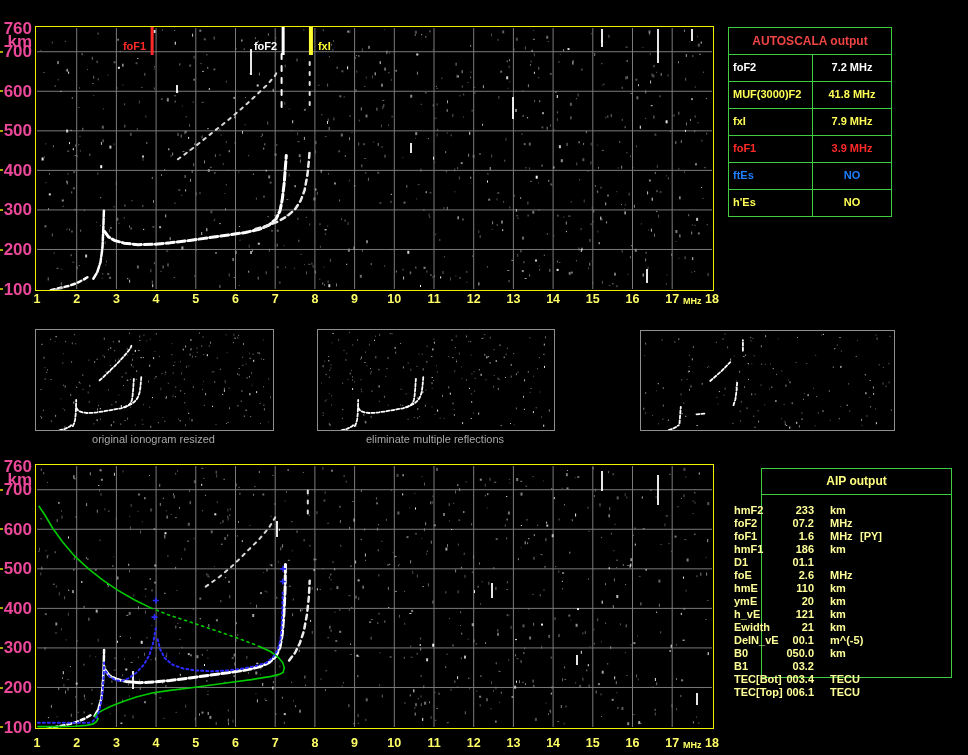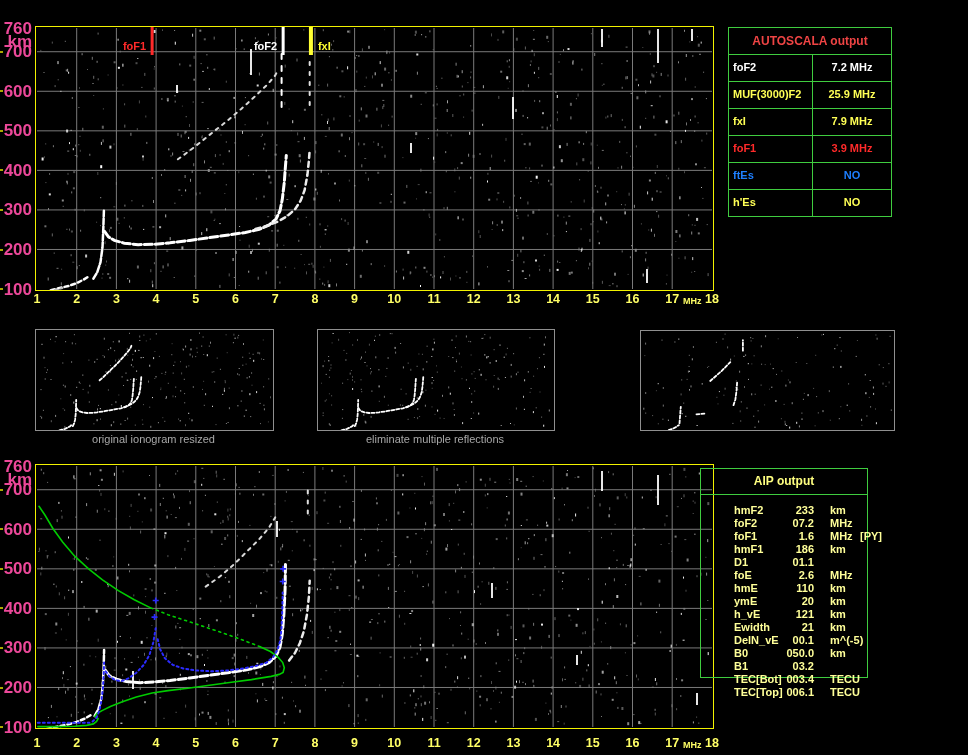--- a/index.html
+++ b/index.html
@@ -13,21 +13,21 @@
   .xlab{width:26px;text-align:center;color:#FFFF66;font-weight:bold;font-size:12.5px;white-space:nowrap;}
   .unit{color:#FFFF66;font-weight:bold;font-size:9px;}
   .nub{width:3px;height:2px;background:#AAAA00;}
   .cap{color:#A8A8A8;font-size:11px;text-align:center;}
   .atable{left:728px;top:27px;width:164px;border:1px solid #3FCC3F;box-sizing:border-box;background:#000;}
   .atable .hdr{height:26px;line-height:26px;text-align:center;border-bottom:1px solid #3FCC3F;color:#ef4444;font-weight:bold;font-size:12px;}
   .arow{display:flex;height:26px;border-bottom:1px solid #3FCC3F;font-weight:bold;font-size:11px;line-height:25px;}
   .arow:last-child{border-bottom:none;}
   .arow .lc{width:84px;border-right:1px solid #3FCC3F;padding-left:4px;box-sizing:border-box;}
   .arow .vc{flex:1;text-align:center;}
-  .aipbox{left:700px;top:468px;width:168px;height:210px;border:1px solid #3FCC3F;box-sizing:border-box;background:transparent;}
+  .aipbox{left:761px;top:468px;width:191px;height:210px;border:1px solid #3FCC3F;box-sizing:border-box;background:transparent;}
   .aipbox .hdr{height:25px;line-height:25px;text-align:center;border-bottom:1px solid #3FCC3F;color:#FFFF80;font-weight:bold;font-size:12px;}
   .aiprow{left:728px;width:184px;height:13px;font-size:11px;font-weight:bold;color:#FFFF99;line-height:13px;padding-left:28px;}
   .aiprow .l{position:absolute;left:6px;}
   .aiprow .v{position:absolute;left:28px;width:58px;text-align:right;}
   .aiprow .u{position:absolute;left:102px;}
   .aiprow .x{position:absolute;left:132px;}
 </style>
 </head>
 <body>
 
@@ -912,21 +912,21 @@
 
   <div class="abs atable">
     <div class="hdr">AUTOSCALA output</div>
     <div id="atable-rows">
         <div class="arow" style="color: rgb(255, 255, 255);">
           <div class="lc">foF2</div>
           <div class="vc">7.2 MHz</div>
         </div>
         <div class="arow" style="color: rgb(255, 255, 85);">
           <div class="lc">MUF(3000)F2</div>
-          <div class="vc">25.9 MHz</div>
+          <div class="vc">41.8 MHz</div>
         </div>
         <div class="arow" style="color: rgb(255, 255, 85);">
           <div class="lc">fxI</div>
           <div class="vc">7.9 MHz</div>
         </div>
         <div class="arow" style="color: rgb(255, 42, 42);">
           <div class="lc">foF1</div>
           <div class="vc">3.9 MHz</div>
         </div>
         <div class="arow" style="color: rgb(30, 127, 255);">

